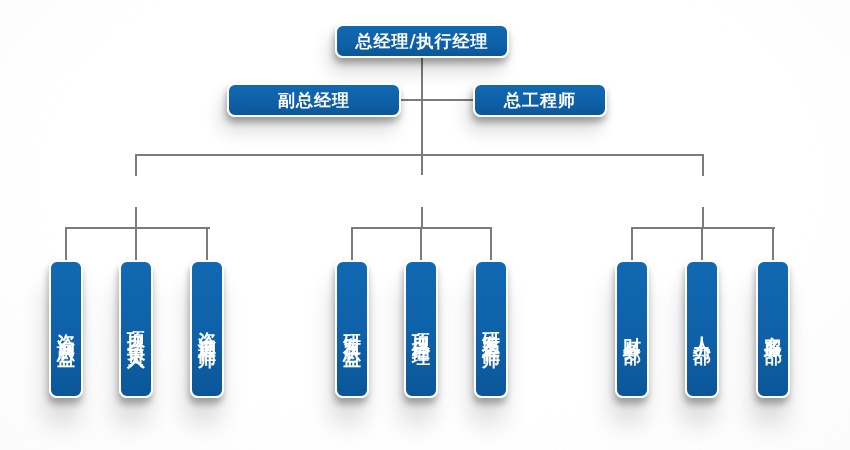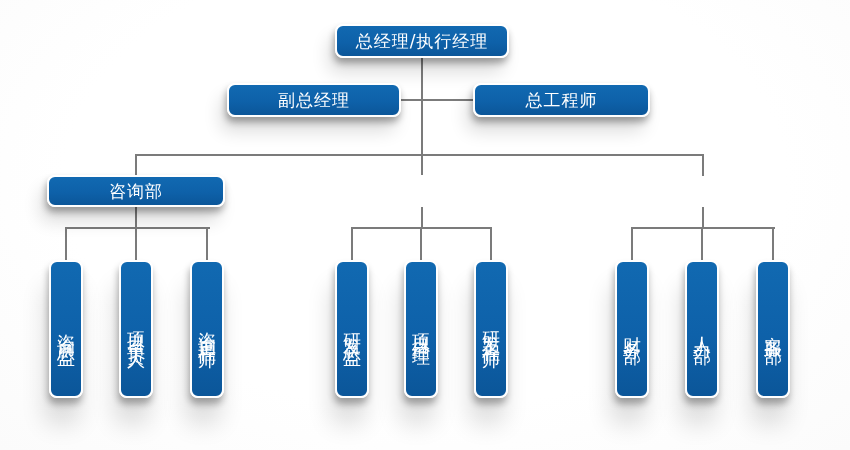--- a/index.html
+++ b/index.html
@@ -15,21 +15,21 @@
     background: radial-gradient(ellipse at 50% 40%, #ffffff 60%, #fbfbfb 100%);
     overflow: hidden;
   }
   .node {
     position: absolute;
     box-sizing: border-box;
     background: linear-gradient(180deg, #1169b1 0%, #0e61a9 55%, #0b5699 100%);
     border: 2px solid #ffffff;
     border-radius: 8px;
     color: #ffffff;
-    font-weight: normal;
+    font-weight: bold;
     display: flex;
     align-items: center;
     justify-content: center;
     text-align: center;
     box-shadow: -1px 5px 7px rgba(0,0,0,0.32), -6px 14px 18px rgba(0,0,0,0.14);
   }
   .node.h {
     font-size: 17px;
     letter-spacing: 1px;
     white-space: nowrap;
@@ -74,23 +74,22 @@
   <div class="line" style="left:351px; top:227px; width:2px;   height:34px;"></div>
   <div class="line" style="left:420px; top:227px; width:2px;   height:34px;"></div>
   <div class="line" style="left:490px; top:227px; width:2px;   height:34px;"></div>
   <div class="line" style="left:631px; top:227px; width:2px;   height:34px;"></div>
   <div class="line" style="left:701px; top:227px; width:2px;   height:34px;"></div>
   <div class="line" style="left:772px; top:227px; width:2px;   height:34px;"></div>
 
   <div class="node h" style="left:335px; top:24px; width:174px; height:34px;">总经理/执行经理</div>
 
   <div class="node h" style="left:227px; top:83px; width:174px; height:34px;">副总经理</div>
-  <div class="node h" style="left:473px; top:83px; width:177px; height:34px;">总工程师</div>
+  <div class="node h" style="left:473px; top:83px; width:134px; height:34px;">总工程师</div>
 
-  <div class="node h" style="left:47px;  top:175px; width:178px; height:32px;">咨询部</div>
 
   <div class="node v" style="left:49px;  top:260px; width:34px; height:138px;">咨询总监</div>
   <div class="node v" style="left:119px; top:260px; width:34px; height:138px;">项目负责人</div>
   <div class="node v" style="left:190px; top:260px; width:34px; height:138px;">咨询工程师</div>
 
   <div class="node v" style="left:335px; top:260px; width:34px; height:138px;">研发总监</div>
   <div class="node v" style="left:404px; top:260px; width:34px; height:138px;">项目经理</div>
   <div class="node v" style="left:474px; top:260px; width:34px; height:138px;">研发工程师</div>
 
   <div class="node v" style="left:615px; top:260px; width:34px; height:138px;">财务部</div>

